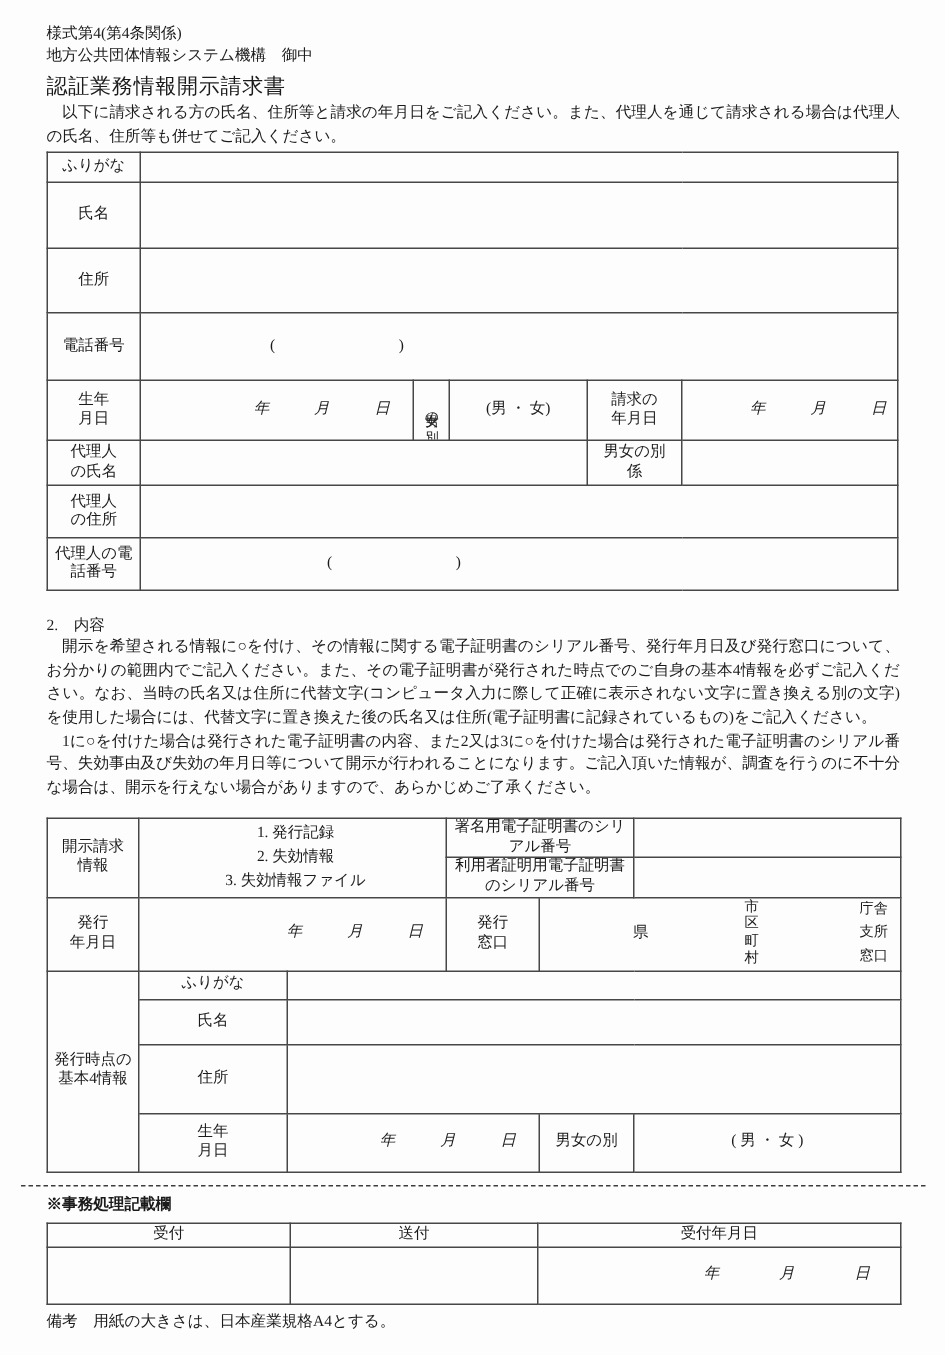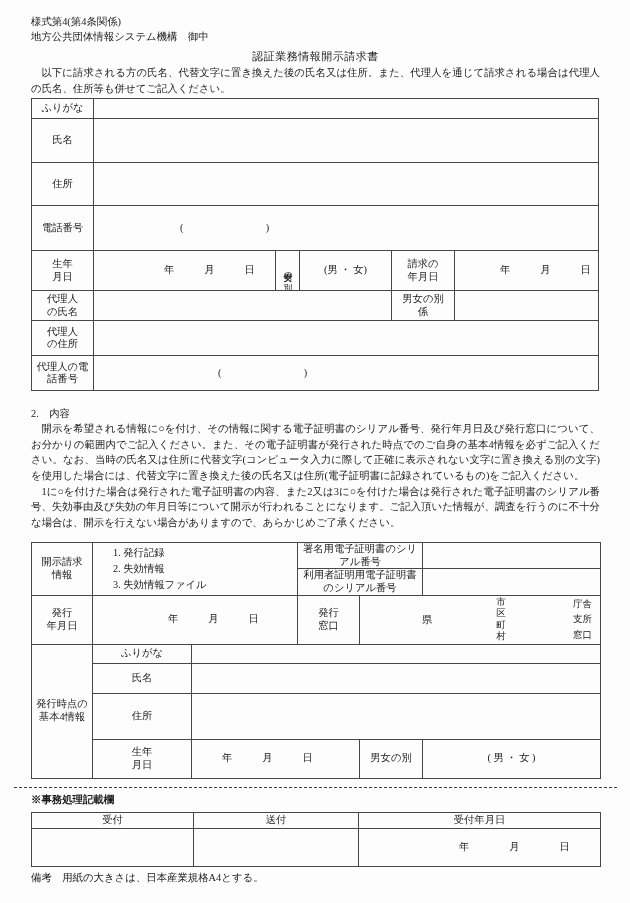--- a/index.html
+++ b/index.html
@@ -8,21 +8,21 @@
     background:#fdfdfd;
     color:#1b1b1b;
     font-family:"Liberation Serif","DejaVu Serif",serif;
     font-size:10.4px;
     overflow:hidden;
   }
   .page { padding:15px 30px 0 31px; position:relative; width:630px; height:858px; }
 
   .form-number { font-size:10.4px; }
   .addressee   { margin-top:1px; }
-  .doc-title   { text-align:center; margin-top:5px; font-size:11px; letter-spacing:0.5px; }
+  .doc-title   { margin-top:5px; font-size:14px; letter-spacing:0.5px; }
   .sec-heading { margin-top:7px; }
   .body-text   { text-indent:1em; line-height:15.6px; margin-top:1px; text-align:justify; }
 
   table { border-collapse:collapse; table-layout:fixed; }
   td {
     border:1px solid #474747;
     vertical-align:middle;
     text-align:center;
     font-size:10.3px;
     line-height:1.22;
@@ -48,21 +48,21 @@
 
   .vert {
     writing-mode:vertical-rl;
     text-orientation:upright;
     font-size:9px;
     line-height:1;
     margin:0 auto;
     letter-spacing:0;
   }
 
-  .date { white-space:nowrap; text-align:left; }
+  .date { white-space:nowrap; text-align:right;font-style:italic; }
   .du   { display:inline-block; margin:0 15px; }
   .du-w { display:inline-block; margin:0 20px; }
   .pl55 { padding-left:55px; }
   .pl30 { padding-left:30px; }
   .pl60 { padding-left:60px; }
   .pl15 { padding-left:15px; }
   .pl80 { padding-left:80px; }
 
   
   .sec2-p { text-indent:1em; line-height:15.6px; text-align:justify; }
@@ -70,21 +70,21 @@
   
   .t2 { width:569px; margin-top:12px; }
   .t2 .ra td { height:25px; }
   .t2 .rb td { height:26px; }
   .t2 .rc td { height:49px; }
   .t2 .rd td { height:19px; }
   .t2 .re td { height:30px; }
   .t2 .rf td { height:46px; }
   .t2 .rg td { height:39px; }
 
-  .options-cell { text-align:left; padding-left:20px; line-height:16px;margin-top:20px; }
+  .options-cell { text-align:center; padding-left:4px; line-height:16px;margin-top:20px; }
 
   .pref-cell { position:relative; }
   .pref-ken {
     position:absolute; left:62px; top:50%; transform:translateY(-50%);
   }
   .pref-muni {
     position:absolute; left:141px; top:50%; transform:translate(-50%,-50%);
     font-size:9.5px; line-height:11.5px; white-space:pre-line;
   }
   .pref-office {
@@ -106,21 +106,21 @@
 </style>
 </head>
 <body>
 
 <div class="page">
 
   <div class="form-number">様式第4(第4条関係)</div>
   <div class="addressee">地方公共団体情報システム機構　御中</div>
   <div class="doc-title">認証業務情報開示請求書</div>
 
-  <p class="body-text">以下に請求される方の氏名、代替文字に置き換えた後の氏名又は住所。また、代理人を通じて請求される場合は代理人の氏名、住所等も併せてご記入ください。</p>
+  <p class="body-text">以下に請求される方の氏名、住所等と請求の年月日をご記入ください。また、代理人を通じて請求される場合は代理人の氏名、住所等も併せてご記入ください。</p>
 
   <table class="t1">
     <colgroup>
       <col style="width:62px">
         <col style="width:182px">
         <col style="width:24px">
       <col style="width:92px">
         <col style="width:63px">
         <col style="width:144px">
     </colgroup>

